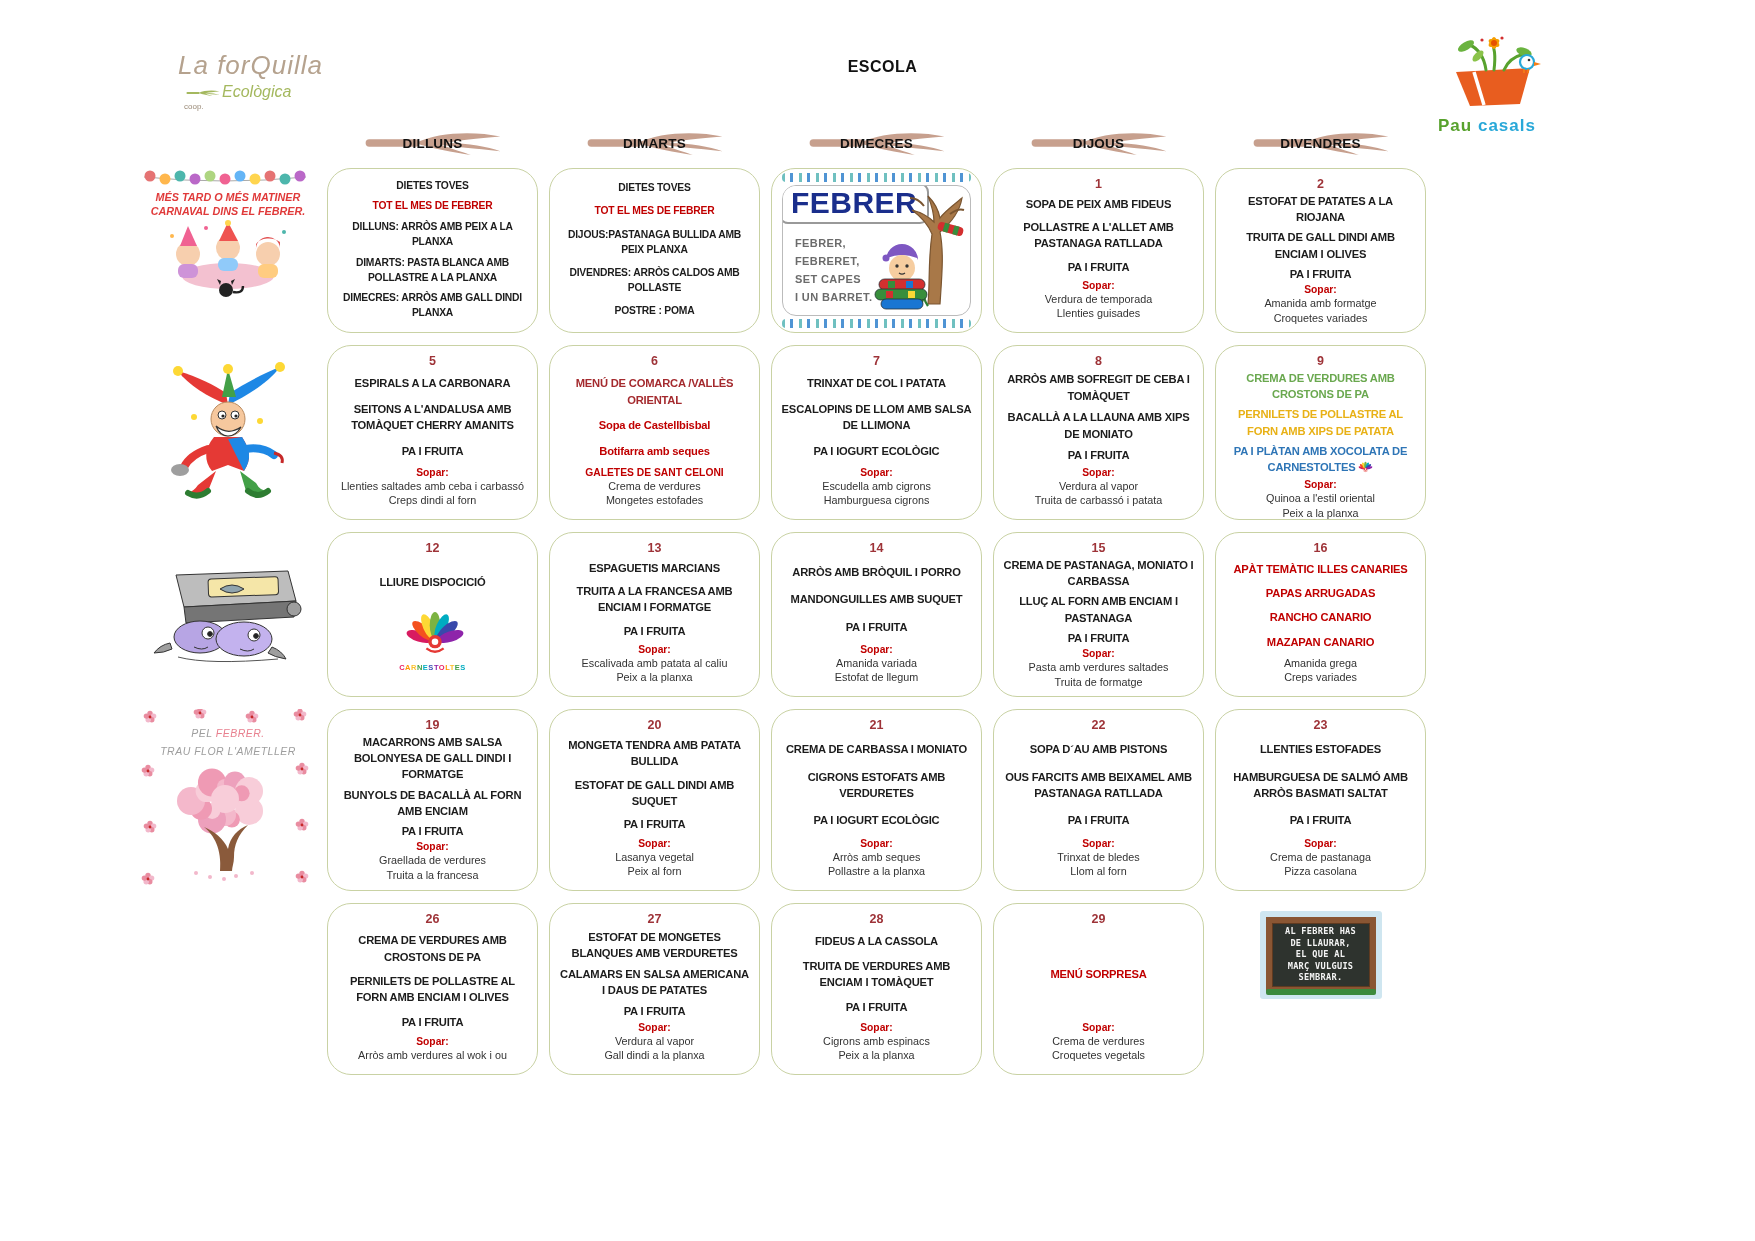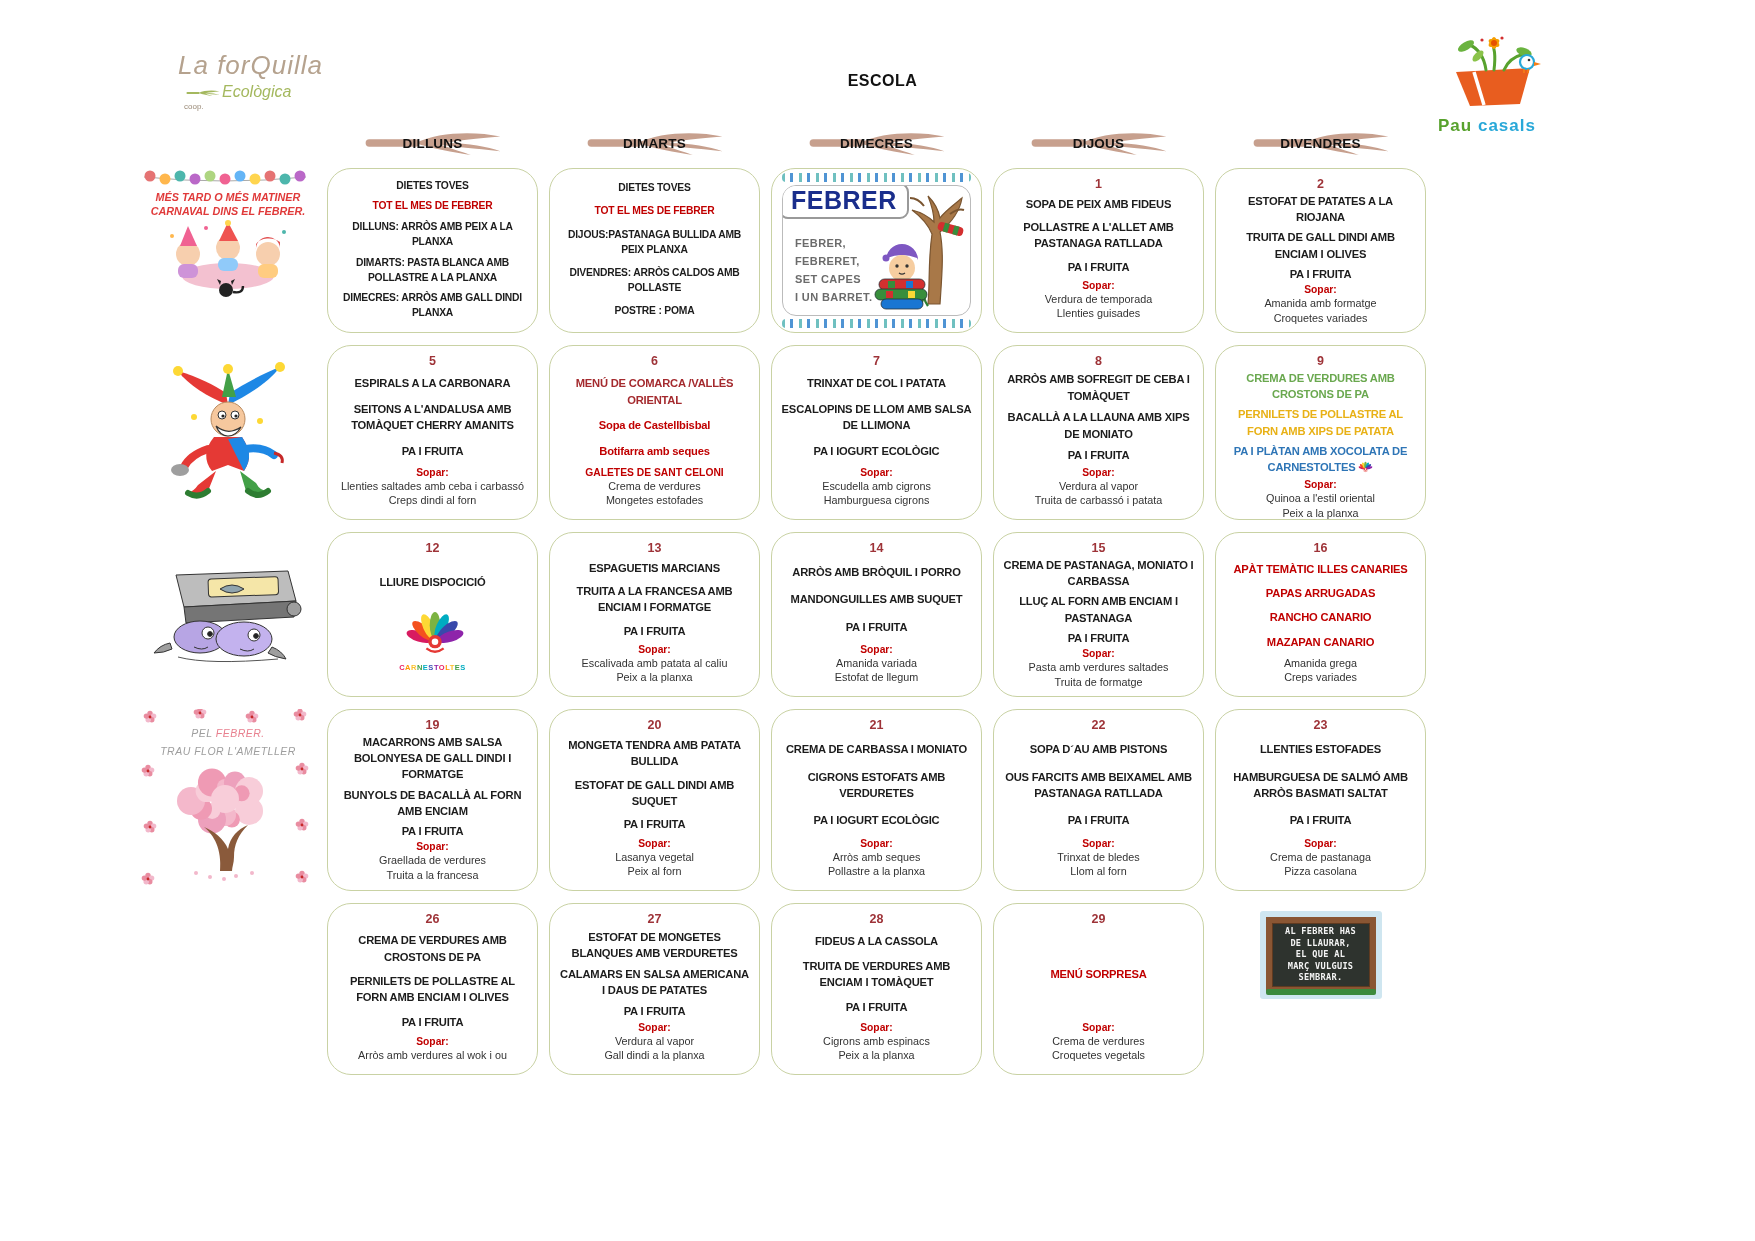--- a/index.html
+++ b/index.html
@@ -14,21 +14,21 @@
     font-family:"Liberation Sans", sans-serif; overflow:hidden; margin:0 auto;
   }
   
   .brand{position:absolute; left:178px; top:50px; width:190px;}
   .brand-top{font-size:26px; color:var(--brand-tan); font-style:italic; letter-spacing:1px;}
   .brand-mid{display:flex; align-items:center; gap:2px; margin-top:2px; margin-left:8px;}
   .brand-mid span{color:var(--brand-green); font-style:italic; font-size:16px;}
   .brand-coop{font-size:8px; color:#9a8a77; margin-left:6px; margin-top:1px;}
   .titles{position:absolute; left:0; right:0; top:56px; text-align:center;}
   .titles h1{font-size:24px; font-weight:bold; color:var(--title-red); letter-spacing:-0.3px;}
-  .titles h2{font-size:16px; font-weight:bold; color:#111; margin-top:16px; letter-spacing:0.5px;padding-left:10px;}
+  .titles h2{font-size:16px; font-weight:bold; color:#111; margin-top:2px; letter-spacing:0.5px;padding-left:10px;}
   .school-logo{position:absolute; left:1412px; top:36px; width:150px; text-align:center;}
   .school-name{font-size:17px; font-weight:bold; letter-spacing:1px; margin-top:2px;}
   .school-name .g{color:#58a22e;}
   .school-name .b{color:#29a8d8;}
   
   .grid{
     position:absolute; left:140px; top:130px;
     display:grid; grid-template-columns:176px repeat(5,211px);
     grid-template-rows:26px 165px 175px 165px 182px 172px;
     column-gap:11px; row-gap:12px;
@@ -57,21 +57,21 @@
   .sopar-item{font-size:10.8px; color:#333; line-height:1.35;}
   .rainbow{font-size:7.5px; font-weight:bold; letter-spacing:0.5px; margin-top:2px;}
   .mask-block{display:flex; flex-direction:column; align-items:flex-end;}
   
   .febrer-card{padding:4px 6px; position:relative;}
   .garland{width:96%; height:9px; border-radius:4px; flex:none;
     background:repeating-linear-gradient(90deg,#6fc0c0 0 3px,#fff 3px 8px,#4f94d4 8px 11px,#fff 11px 17px);}
   .febrer-inner{flex:1; width:96%; border:1.5px solid #bbb; border-radius:14px; margin:3px 0; position:relative; overflow:hidden;}
   .febrer-title-box{position:absolute; left:-4px; top:-3px; background:#fff; border:2px solid #999;
     border-radius:9px; padding:1px 10px 2px;}
-  .febrer-title-box span{font-size:25px; font-weight:bold; color:#1a2e8c; letter-spacing:0.5px;}
+  .febrer-title-box span{font-size:30px; font-weight:bold; color:#1a2e8c; letter-spacing:0.5px;}
   .poem{position:absolute; left:12px; top:48px; text-align:left;}
   .poem div{font-size:11px; color:#6b6b6b; font-weight:bold; letter-spacing:0.4px; line-height:1.65;}
   .febrer-illu{position:absolute; right:0px; top:6px;}
   
   .margin-cell{position:relative; overflow:hidden;}
   .carnival-text{text-align:center; color:#e03a3a; font-weight:bold; font-style:italic; font-size:10.8px; line-height:1.3; margin-top:1px;}
   .margin-center{display:flex; align-items:center; justify-content:center; height:100%;}
   .almond-text{position:absolute; left:0; right:0; top:16px; text-align:center; font-style:italic; font-size:10.5px; letter-spacing:0.5px; line-height:1.7; color:#9e9e9e;}
   .almond-text .pink{color:#e8808f;}
   

